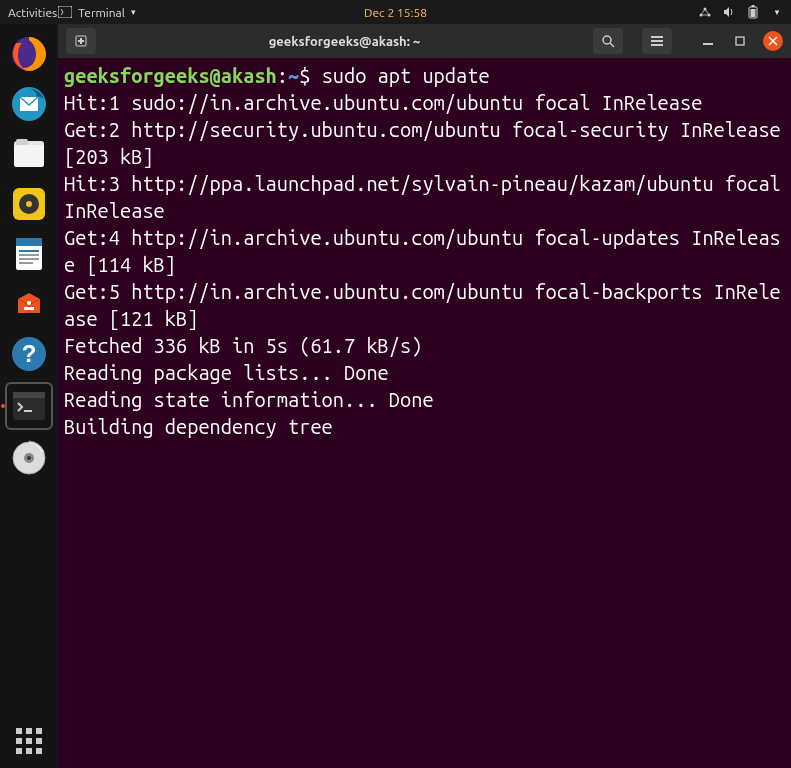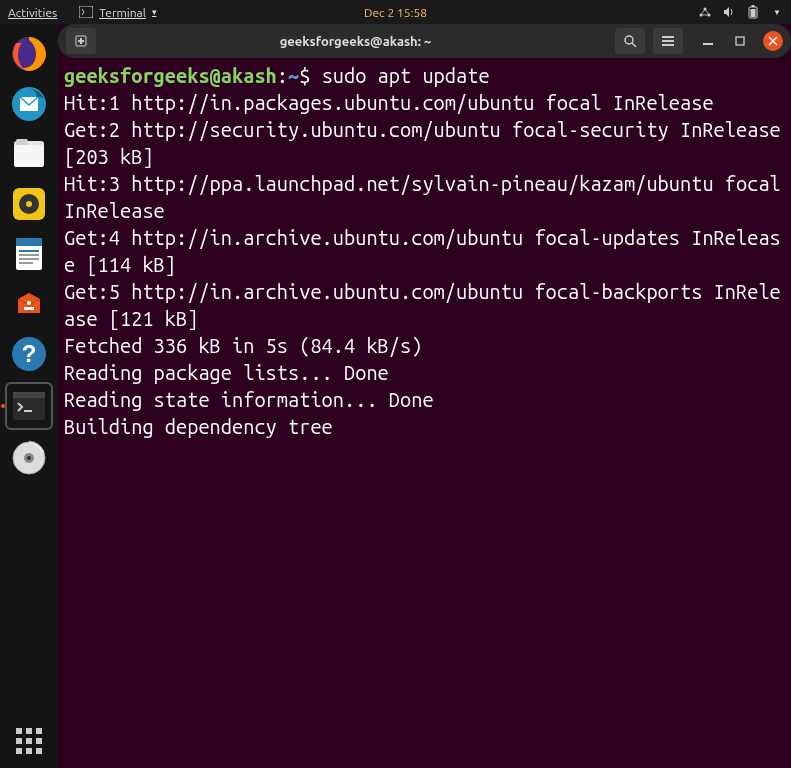--- a/index.html
+++ b/index.html
@@ -13,21 +13,21 @@
     }
     .topbar {
       height: 24px;
       background: #1a1a1a;
       color: #ddd;
       display: flex;
       align-items: center;
       font-size: 12px;
       padding: 0 8px;
     }
-    .topbar-left { display: flex; align-items: flex-start; gap: 22px; text-decoration: underline; }
+    .topbar-left { display: flex; align-items: flex-start; gap: 1px; }
     .topbar-center {
       position: absolute;
       left: 50%;
       transform: translateX(-50%);
       color: #fdba74;
     }
     .topbar-right {
       margin-left: auto;
       display: flex;
       align-items: center;
@@ -94,22 +94,21 @@
       background: #2c001e;
       display: flex;
       flex-direction: column;
     }
     .titlebar {
       height: 34px;
       background: #2b2b2b;
       display: flex;
       align-items: center;
       padding: 0 8px;
-      gap: 8px;
-      border-radius: 16px;
+      gap: 19px;
     }
     .titlebar-btn {
       width: 30px;
       height: 26px;
       background: #3a3a3a;
       border-radius: 4px;
       display: flex;
       align-items: center;
       justify-content: center;
       color: #ccc;
@@ -323,23 +322,23 @@
       <div class="win-btn win-close">
         <svg width="10" height="10">
             <path d="M1 1 L9 9 M9 1 L1 9" stroke="#fff" stroke-width="1.5"></path>
           </svg>
       </div>
     </div>
   </div>
 
   <div class="terminal-body">
     <div class="term-line"><span class="prompt-user">geeksforgeeks@akash</span><span class="prompt-sep">:</span><span class="prompt-path">~</span><span class="prompt-sep">$</span><span> </span><span>sudo apt update</span></div>
-    <div class="term-line">Hit:1 http://in.packages.ubuntu.com/ubuntu focal InRelease</div>
+    <div class="term-line">Hit:1 sudo://in.archive.ubuntu.com/ubuntu focal InRelease</div>
     <div class="term-line">Get:2 http://security.ubuntu.com/ubuntu focal-security InRelease [203 kB]</div>
     <div class="term-line">Hit:3 http://ppa.launchpad.net/sylvain-pineau/kazam/ubuntu focal InRelease</div>
     <div class="term-line">Get:4 http://in.archive.ubuntu.com/ubuntu focal-updates InRelease [114 kB]</div>
     <div class="term-line">Get:5 http://in.archive.ubuntu.com/ubuntu focal-backports InRelease [121 kB]</div>
-    <div class="term-line">Fetched 336 kB in 5s (84.4 kB/s)</div>
+    <div class="term-line">Fetched 336 kB in 5s (61.7 kB/s)</div>
     <div class="term-line">Reading package lists... Done</div>
     <div class="term-line">Reading state information... Done</div>
     <div class="term-line">Building dependency tree</div>
   </div>
 </div>
 
 </body></html>

